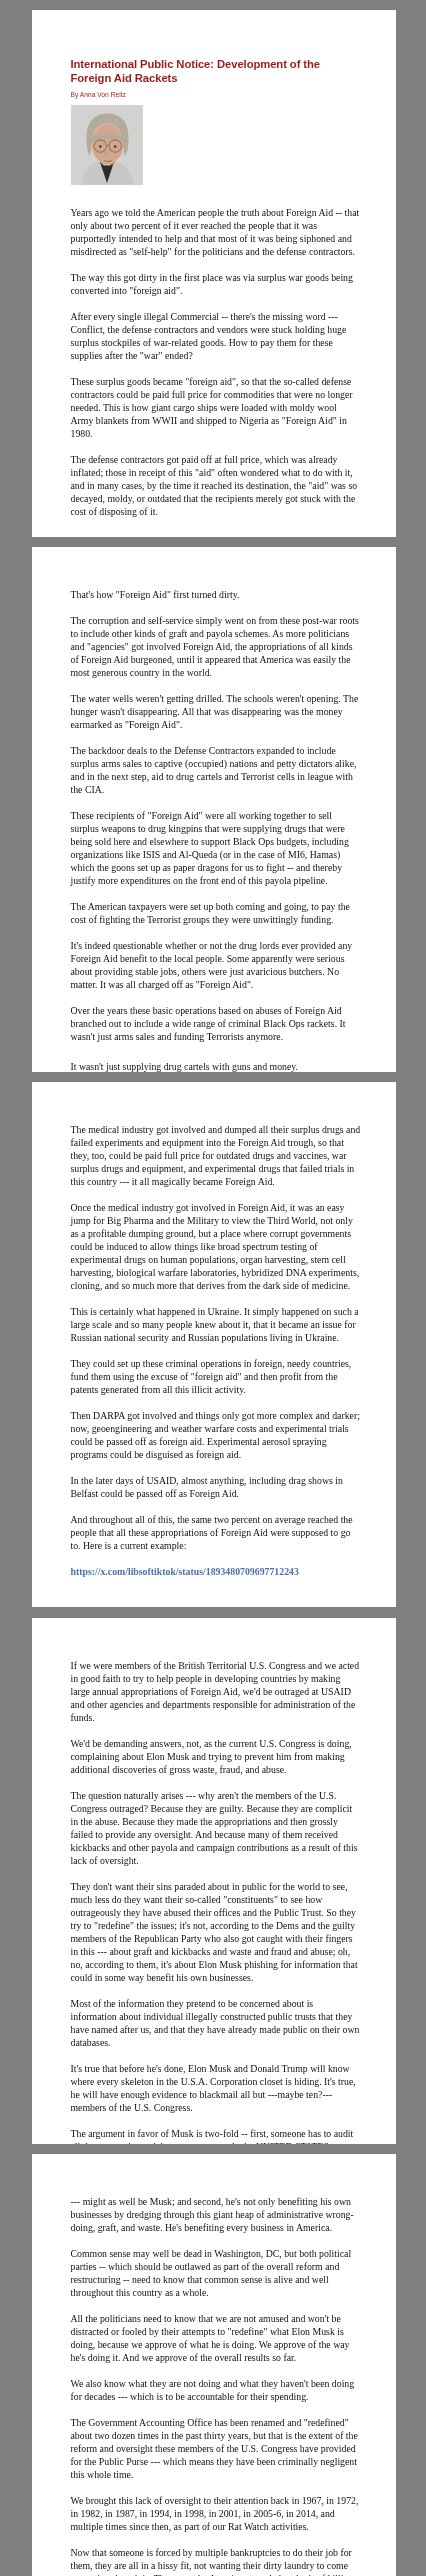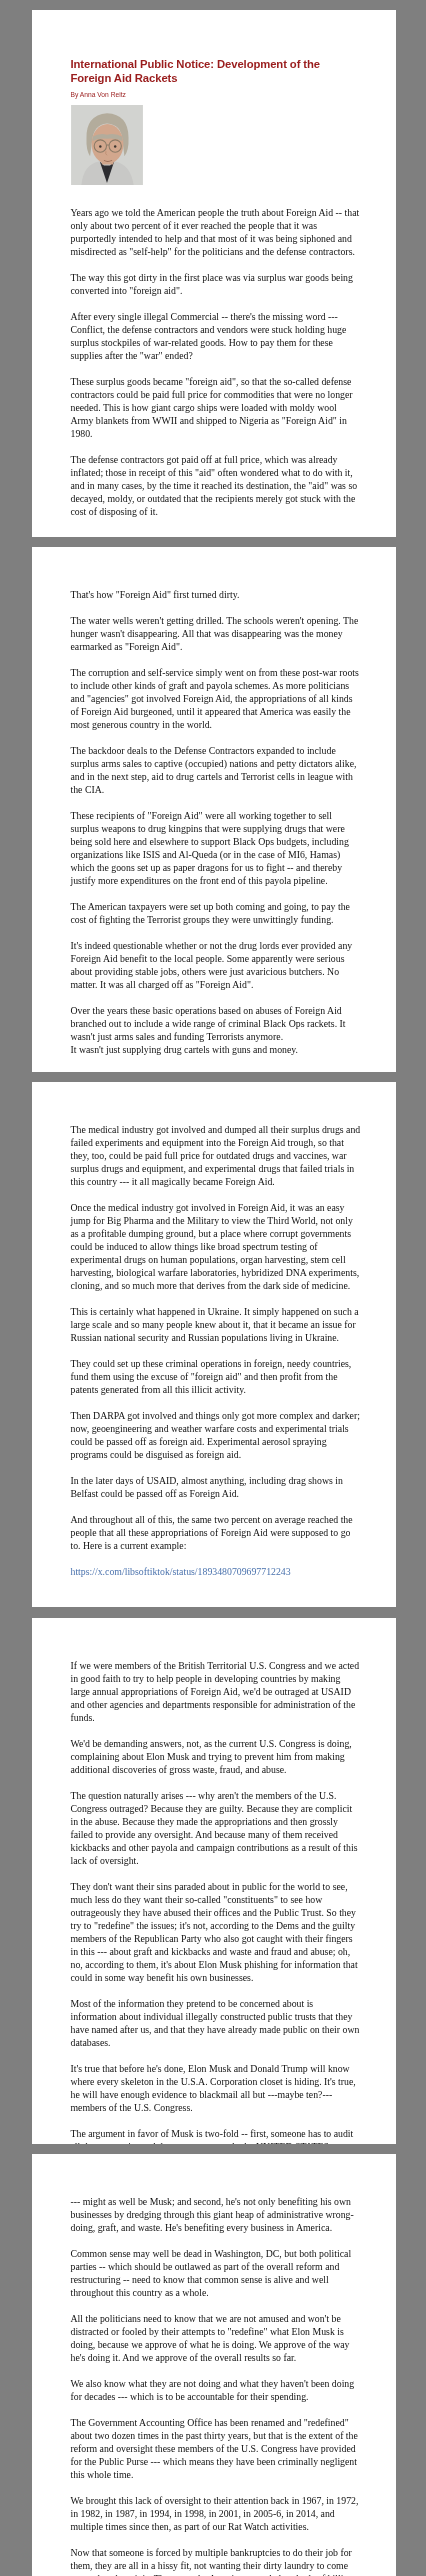--- a/index.html
+++ b/index.html
@@ -56,23 +56,23 @@
   }
   .photo svg { display: block; }
 
   p.body-par {
     font-size: 9.8px;
     line-height: 13px;
     color: #111111;
     margin: 0 0 13px 0;
     max-width: 333px;
   }
-  p.no-gap { margin-bottom: 0; }
+  p.no-gap { margin-bottom: 17px; }
 
-  p.link-par { margin: 4px 0 13px 0; font-size: 9.8px; line-height: 13px; max-width: 333px; }
+  p.link-par { margin: 4px 0 13px 0; font-size: 9.8px; line-height: 13px; max-width: 333px; font-weight: bold; }
   a.doc-link {
     color: #4a72ad;
     text-decoration: none;
     cursor: pointer;
   }
 </style>
 </head>
 <body>
 
 <div class="canvas">
@@ -101,22 +101,22 @@
     </div>
     <p class="body-par">Years ago we told the American people the truth about Foreign Aid -- that only about two percent of it ever reached the people that it was purportedly intended to help and that most of it was being siphoned and misdirected as "self-help" for the politicians and the defense contractors.</p>
     <p class="body-par">The way this got dirty in the first place was via surplus war goods being converted into "foreign aid".</p>
     <p class="body-par">After every single illegal Commercial -- there's the missing word --- Conflict, the defense contractors and vendors were stuck holding huge surplus stockpiles of war-related goods.  How to pay them for these supplies after the "war" ended?</p>
     <p class="body-par">These surplus goods became "foreign aid", so that the so-called defense contractors could be paid full price for commodities that were no longer needed.  This is how giant cargo ships were loaded with moldy wool Army blankets from WWII and shipped to Nigeria as "Foreign Aid" in 1980.</p>
     <p class="body-par">The defense contractors got paid off at full price, which was already inflated; those in receipt of this "aid" often wondered what to do with it, and in many cases, by the time it reached its destination, the "aid" was so decayed, moldy, or outdated that the recipients merely got stuck with the cost of disposing of it.</p>
   </section>
 
   <section class="page page-2">
     <p class="body-par">That's how "Foreign Aid" first turned dirty.</p>
+    <p class="body-par">The corruption and self-service simply went on from these post-war roots to include other kinds of graft and payola schemes.  As more politicians and "agencies" got involved Foreign Aid, the appropriations of all kinds of Foreign Aid burgeoned, until it appeared that America was easily the most generous country in the world.</p>
     <p class="body-par">The water wells weren't getting drilled.  The schools weren't opening. The hunger wasn't disappearing.  All that was disappearing was the money earmarked as "Foreign Aid".</p>
-    <p class="body-par">The corruption and self-service simply went on from these post-war roots to include other kinds of graft and payola schemes.  As more politicians and "agencies" got involved Foreign Aid, the appropriations of all kinds of Foreign Aid burgeoned, until it appeared that America was easily the most generous country in the world.</p>
     <p class="body-par">The backdoor deals to the Defense Contractors expanded to include surplus arms sales to captive (occupied) nations and petty dictators alike, and in the next step, aid to drug cartels and Terrorist cells in league with the CIA.</p>
     <p class="body-par">These recipients of "Foreign Aid" were all working together to sell surplus weapons to drug kingpins that were supplying drugs that were being sold here and elsewhere to support Black Ops budgets, including organizations like ISIS and Al-Queda (or in the case of MI6, Hamas) which the goons set up as paper dragons for us to fight -- and thereby justify more expenditures on the front end of this payola pipeline.</p>
     <p class="body-par">The American taxpayers were set up both coming and going, to pay the cost of fighting the Terrorist groups they were unwittingly funding.</p>
     <p class="body-par">It's indeed questionable whether or not the drug lords ever provided any Foreign Aid benefit to the local people.  Some apparently were serious about providing stable jobs, others were just avaricious butchers.  No matter.  It was all charged off as "Foreign Aid".</p>
     <p class="body-par no-gap">Over the years these basic operations based on abuses of Foreign Aid branched out to include a wide range of criminal Black Ops rackets.  It wasn't just arms sales and funding Terrorists anymore.</p>
     <p class="body-par">It wasn't just supplying drug cartels with guns and money.</p>
   </section>
 
   <section class="page page-3">
     <p class="body-par">The medical industry got involved and dumped all their surplus drugs and failed experiments and equipment  into the Foreign Aid trough, so that they, too, could be paid full price for outdated drugs and vaccines, war surplus drugs and  equipment, and experimental drugs that failed trials in this country --- it all magically became Foreign Aid.</p>

